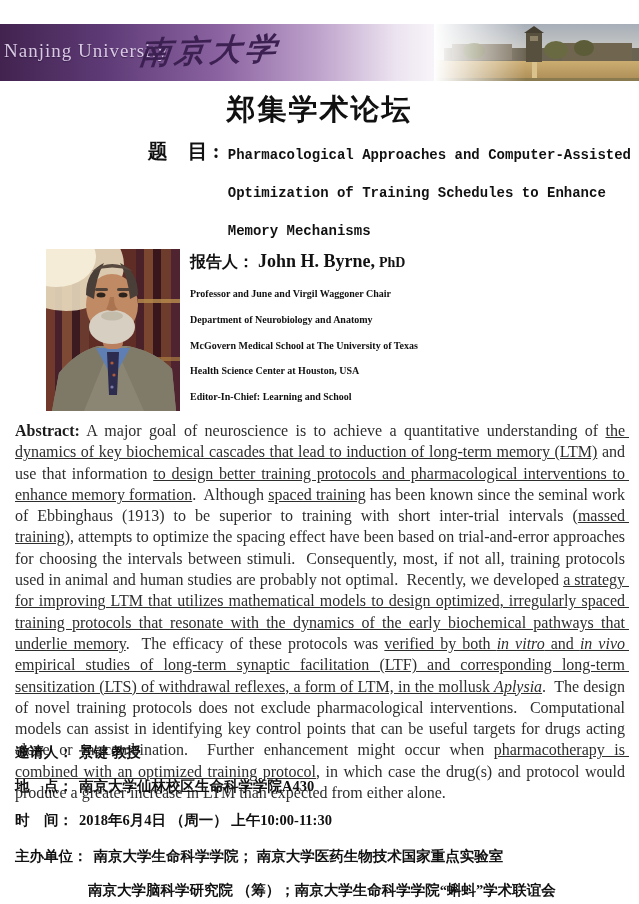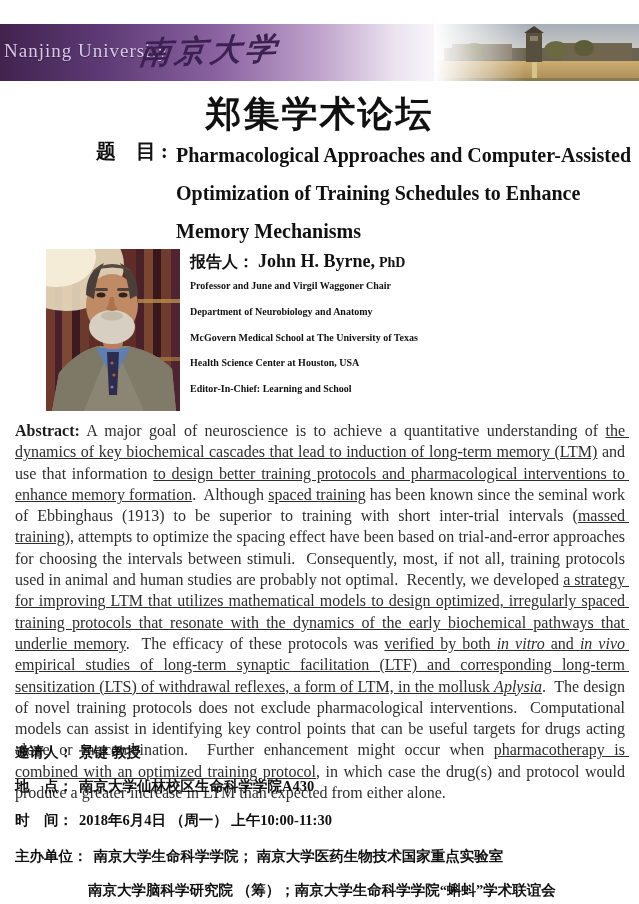--- a/index.html
+++ b/index.html
@@ -13,33 +13,33 @@
       var(--banner-purple-mid) 34%,#bfa3cc 50%,#ece4f0 62%,#ffffff 72%);}
   .uni-en{position:absolute;left:4px;top:16px;font-size:19px;letter-spacing:1px;
     color:#d9cae3;text-shadow:0 1px 1px rgba(40,15,60,.6);white-space:nowrap;}
   .uni-zh{position:absolute;left:140px;top:6px;font-size:31px;font-weight:bold;
     color:var(--calligraphy-purple);font-style:italic;transform:skewX(-8deg) rotate(-2deg);
     letter-spacing:4px;white-space:nowrap;}
   .campus{position:absolute;right:0;top:0;width:205px;height:57px;display:block;}
 
   
   .forum-title{margin:0;position:absolute;top:90px;left:0;width:639px;text-align:center;
-    font-size:36px;font-weight:bold;letter-spacing:2px;}
+    font-size:29px;font-weight:bold;letter-spacing:2px;}
 
   
   .topic{position:absolute;top:136px;left:21px;width:610px;display:flex;justify-content:flex-end;}
   .topic-label{flex:0 0 80px;font-size:20px;font-weight:bold;padding-top:2px;white-space:nowrap;}
-  .topic-lines{font-size:20px;font-weight:bold;line-height:38px;}
+  .topic-lines{font-size:14px;font-weight:bold;line-height:38px;font-family:Liberation Mono, monospace;}
 
   
   .speaker-row{position:absolute;top:249px;left:46px;width:578px;display:flex;}
   .photo-wrap{flex:0 0 134px;height:162px;margin-right:10px;}
   .photo-wrap svg{display:block;width:134px;height:162px;}
   .speaker-info{padding-top:2px;}
-  .speaker-name-line{font-size:16px;font-weight:bold;white-space:nowrap;}
+  .speaker-name-line{font-size:16px;font-weight:bold;margin-bottom:8px;white-space:nowrap;}
   .speaker-name-line .nm{font-size:18px;}
   .speaker-name-line .deg{font-size:14px;}
   .affil{font-size:10px;font-weight:bold;line-height:25.8px;white-space:nowrap;}
 
   
   .abstract{position:absolute;top:420px;left:15px;width:610px;margin:0;
     font-size:16px;line-height:21.3px;text-align:justify;color:var(--abstract-gray);
     white-space:pre-wrap;}
   .abstract b{color:#1a1a1a;}
   .abstract .u{text-decoration:underline;}

